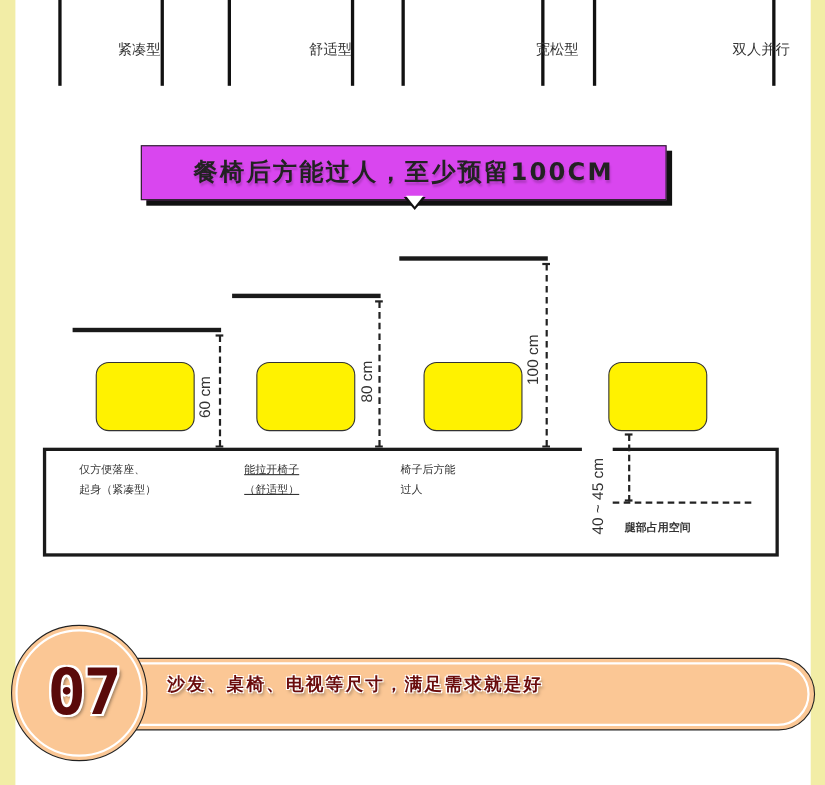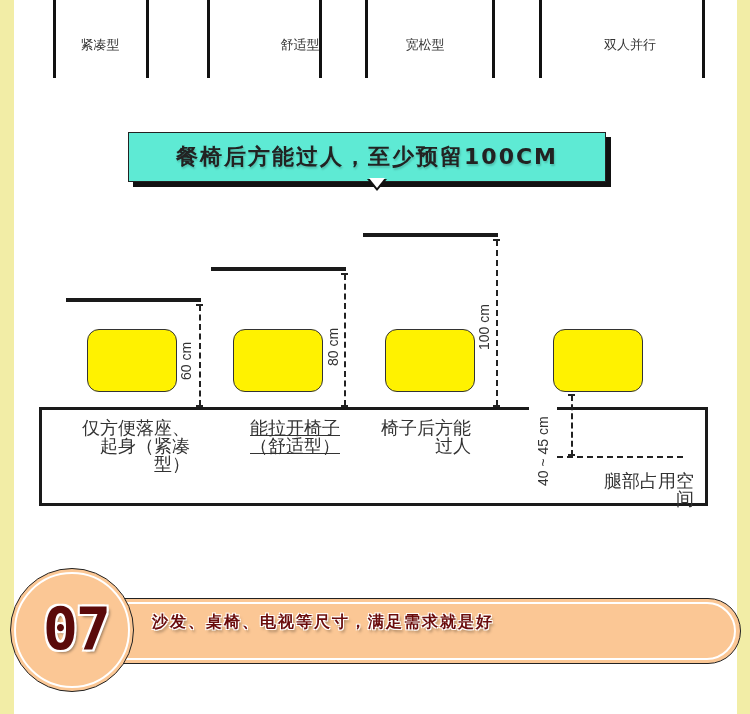--- a/index.html
+++ b/index.html
@@ -6,26 +6,26 @@
   body {
     width: 750px; height: 714px; position: relative; overflow: hidden;
     background: #ffffff;
     font-family: "DejaVu Sans", "Liberation Sans", sans-serif;
     color: #333;
   }
   .stripe { position: absolute; top: 0; width: 14px; height: 714px; background: #f2eda6; }
   .stripe.left { left: 0; }
   .stripe.right { left: 737px; width: 13px; }
   .vline { position: absolute; width: 3px; background: #111; }
-  .type-label { position: absolute; top: 36px; font-size: 13px; color: #333; text-align: center; }
+  .type-label { position: absolute; top: 36px; font-size: 13px; color: #333; text-align: right; }
 
   
   .callout {
     position: absolute; left: 128px; top: 132px; width: 476px; height: 48px;
-    background: #5eead4; border: 1.5px solid #222; box-shadow: 5px 5px 0 #111;
+    background: #d946ef; border: 1.5px solid #222; box-shadow: 5px 5px 0 #111;
     display: flex; align-items: center; justify-content: center;
     font-size: 22px; font-weight: bold; color: #222; letter-spacing: 2px;
     text-shadow: 1px 2px 2px rgba(0,0,0,0.18);
   }
   .callout-tail {
     position: absolute; left: 367px; top: 179px; width: 0; height: 0;
     border-left: 10px solid transparent; border-right: 10px solid transparent;
     border-top: 12px solid #111;
   }
   .callout-tail-inner {
@@ -46,21 +46,21 @@
     transform: rotate(-90deg); transform-origin: left top;
     font-family: "Liberation Sans", sans-serif;
   }
 
   .table {
     position: absolute; left: 39px; top: 407px; width: 669px; height: 99px;
     border: 3px solid #1a1a1a; box-sizing: border-box; background: #fff;
   }
   .table-gap { position: absolute; left: 529px; top: 405px; width: 28px; height: 8px; background: #fff; }
   .table-text {
-    position: absolute; font-size: 18px; color: #333; text-align: right; line-height: 18px;
+    position: absolute; font-size: 10px; color: #333; text-align: left; line-height: 18px;
   }
   .leg-line { position: absolute; left: 557px; top: 456px; width: 126px; border-top: 2px dashed #222; }
 
   
   .banner {
     position: absolute; left: 96px; top: 598px; width: 645px; height: 66px;
     background: #fbc795; border: 1.5px solid #222; border-radius: 0 34px 34px 0;
     box-sizing: border-box;
   }
   .banner-inner {
@@ -99,22 +99,22 @@
   <div class="vline" style="left:53px;top:0;height:78px;"></div>
   <div class="vline" style="left:146px;top:0;height:78px;"></div>
   <div class="vline" style="left:207px;top:0;height:78px;"></div>
   <div class="vline" style="left:319px;top:0;height:78px;"></div>
   <div class="vline" style="left:365px;top:0;height:78px;"></div>
   <div class="vline" style="left:492px;top:0;height:78px;"></div>
   <div class="vline" style="left:539px;top:0;height:78px;"></div>
   <div class="vline" style="left:702px;top:0;height:78px;"></div>
 
   <span class="type-label" style="left:54px;width:92px;">紧凑型</span>
-  <span class="type-label" style="left:210px;width:110px;margin-left:35px;">舒适型</span>
-  <span class="type-label" style="left:368px;width:114px;">宽松型</span>
+  <span class="type-label" style="left:210px;width:110px;">舒适型</span>
+  <span class="type-label" style="left:368px;width:114px;padding-left:44px;">宽松型</span>
   <span class="type-label" style="left:542px;width:176px;">双人并行</span>
 </div>
 
 <div class="callout">
   <span>餐椅后方能过人，至少预留100CM</span>
 </div>
 <div class="callout-tail"></div>
 <div class="callout-tail-inner"></div>
 
 <div>
@@ -154,26 +154,26 @@
   <div class="leg-line"></div>
 
   <div class="table-text" style="left:72px;top:419px;width:118px;">
     <div>仅方便落座、</div>
     <div>起身（紧凑型）</div>
   </div>
   <div class="table-text" style="left:222px;top:419px;width:118px;text-decoration:underline;">
     <div>能拉开椅子</div>
     <div>（舒适型）</div>
   </div>
-  <div class="table-text" style="left:353px;top:419px;width:118px;">
+  <div class="table-text" style="left:364px;top:419px;width:118px;">
     <div>椅子后方能</div>
     <div>过人</div>
   </div>
 
-  <span class="table-text" style="left:594px;top:472px;width:100px;">腿部占用空间</span>
+  <span class="table-text" style="left:568px;top:472px;width:100px;font-weight:bold;">腿部占用空间</span>
 </div>
 
 <div class="banner"></div>
 <div class="banner-inner"></div>
 <span class="banner-text">沙发、桌椅、电视等尺寸，满足需求就是好</span>
 <div class="badge"></div>
 <div class="badge-inner"></div>
 <span class="badge-text">07</span>
 
 </body></html>

